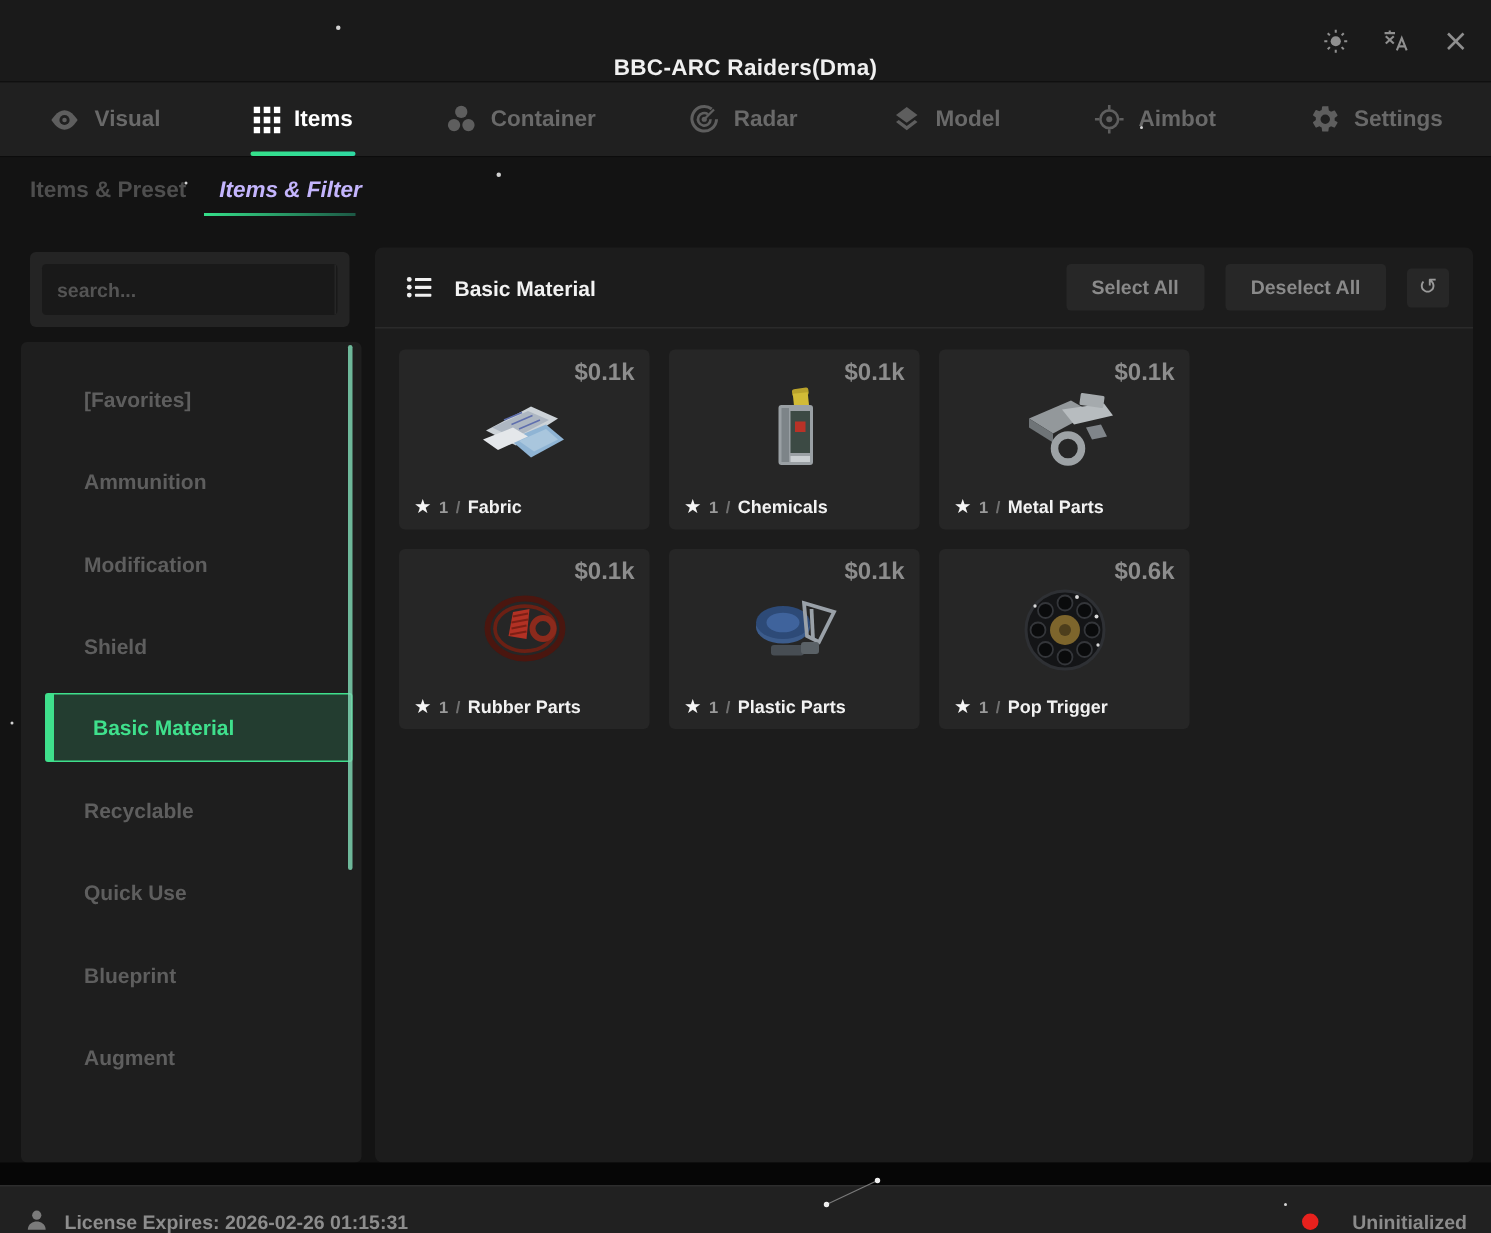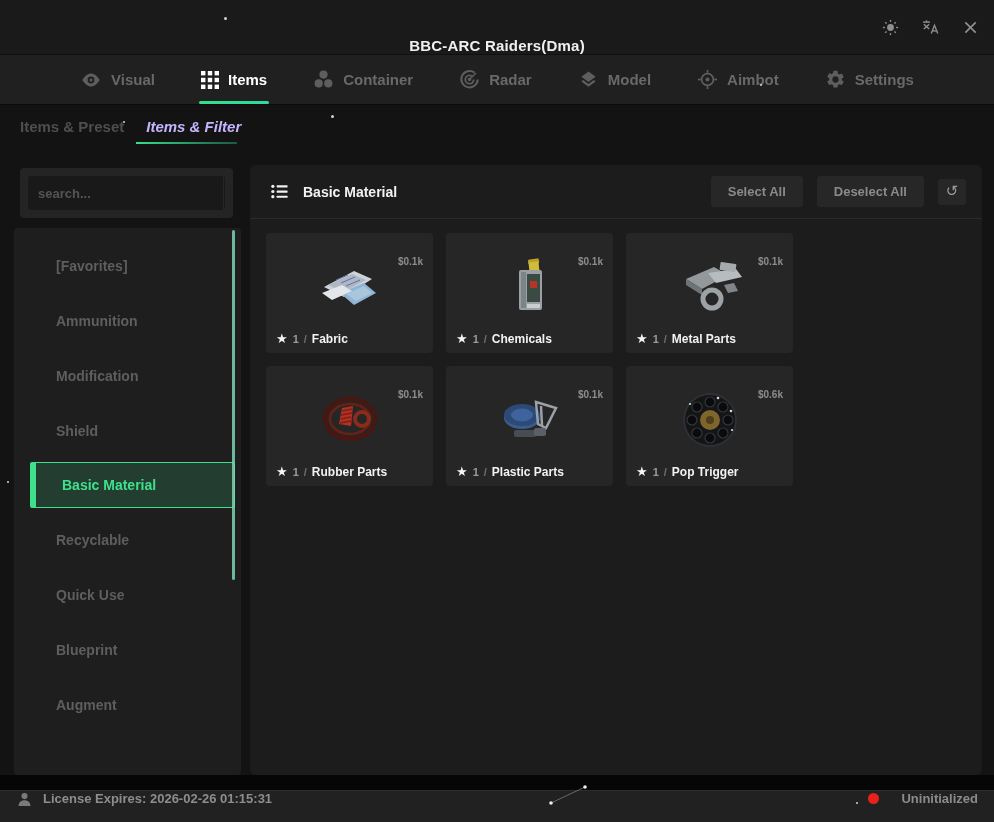--- a/index.html
+++ b/index.html
@@ -17,21 +17,21 @@
     border-bottom:1px solid #101010;
   }
   .titlebar .title { font-size:15px; font-weight:700; color:#f0f0f0; letter-spacing:.2px; }
   .titlebar-actions { position:absolute; right:14px; top:0; height:100%; display:flex; align-items:center; gap:20px; }
   .tb-btn { width:20px; height:20px; display:flex; align-items:center; justify-content:center; cursor:pointer; color:#8f8f8f; }
   .tb-btn svg { display:block; }
 
   
   .navbar {
     position:absolute; left:0; top:55px; right:0; height:50px;
-    background:#202020; display:flex; align-items:center; justify-content:center; gap:46px;
+    background:#202020; display:flex; align-items:center; justify-content:center; gap:62px;
     border-bottom:1px solid #0c0c0c;
   }
   .nav-tab { position:relative; height:100%; display:flex; align-items:center; gap:9px; cursor:pointer;
     color:#696969; font-size:15px; font-weight:700; }
   .nav-tab .nav-icon { display:flex; align-items:center; color:#5e5e5e; }
   .nav-tab.active { color:#ffffff; }
   .nav-tab.active .nav-icon { color:#ffffff; }
   .nav-tab.active::after {
     content:""; position:absolute; left:-2px; right:-2px; bottom:0; height:3px;
     border-radius:2px; background:linear-gradient(90deg,#35e08a,#2fd9a2);
@@ -102,35 +102,35 @@
     color:#9a9a9a; font-size:15px; line-height:1; cursor:pointer;
     display:flex; align-items:center; justify-content:center; font-family:"DejaVu Sans",sans-serif;
   }
 
   
   .cards { padding:14px 16px; display:flex; flex-wrap:wrap; gap:13px; }
   .card {
     position:relative; width:167px; height:120px; background:#262626; border-radius:4px;
     cursor:pointer;
   }
-  .card-price { position:absolute; top:23px; right:10px; font-size:10px; font-weight:700; color:#8d8d8d; }
+  .card-price { position:absolute; top:7px; right:10px; font-size:16px; font-weight:700; color:#8d8d8d; }
   .card-img { position:absolute; left:0; right:0; top:20px; display:flex; justify-content:center; }
   .card-footer {
     position:absolute; left:10px; bottom:7px; display:flex; align-items:baseline; gap:5px;
   }
   .card-star { color:#f5f5f5; font-size:13px; font-family:"DejaVu Sans",sans-serif; }
   .card-count { color:#9a9a9a; font-size:11px; font-weight:700; }
   .card-sep { color:#6f6f6f; font-size:11px; font-weight:700; }
   .card-name { color:#f2f2f2; font-size:12px; font-weight:700; }
 
   
   .bottom-strip { position:absolute; left:0; right:0; top:775px; height:15px; background:#060606; }
   .statusbar {
     position:absolute; left:0; right:0; bottom:0; height:32px; background:#212121;
-    border-top:1px solid #2d2d2d; display:flex; align-items:flex-start; padding:0 16px;
+    border-top:1px solid #2d2d2d; display:flex; align-items:flex-end; padding:0 16px;
   }
   .statusbar .user-icon { color:#7a7a7a; display:flex; margin-right:10px; }
   .license-text { font-size:13px; font-weight:700; color:#8d8d8d; }
   .status-right { margin-left:auto; display:flex; align-items:center; gap:22px; }
   .status-dot { width:11px; height:11px; border-radius:50%; background:#e8211d; }
   .status-text { font-size:13px; font-weight:700; color:#8b8b8b; }
 
   
   .particle { position:absolute; width:3px; height:3px; border-radius:50%; background:#e8e8e8; opacity:.9; }
   .particle-net { position:absolute; left:545px; top:782px; pointer-events:none; }

